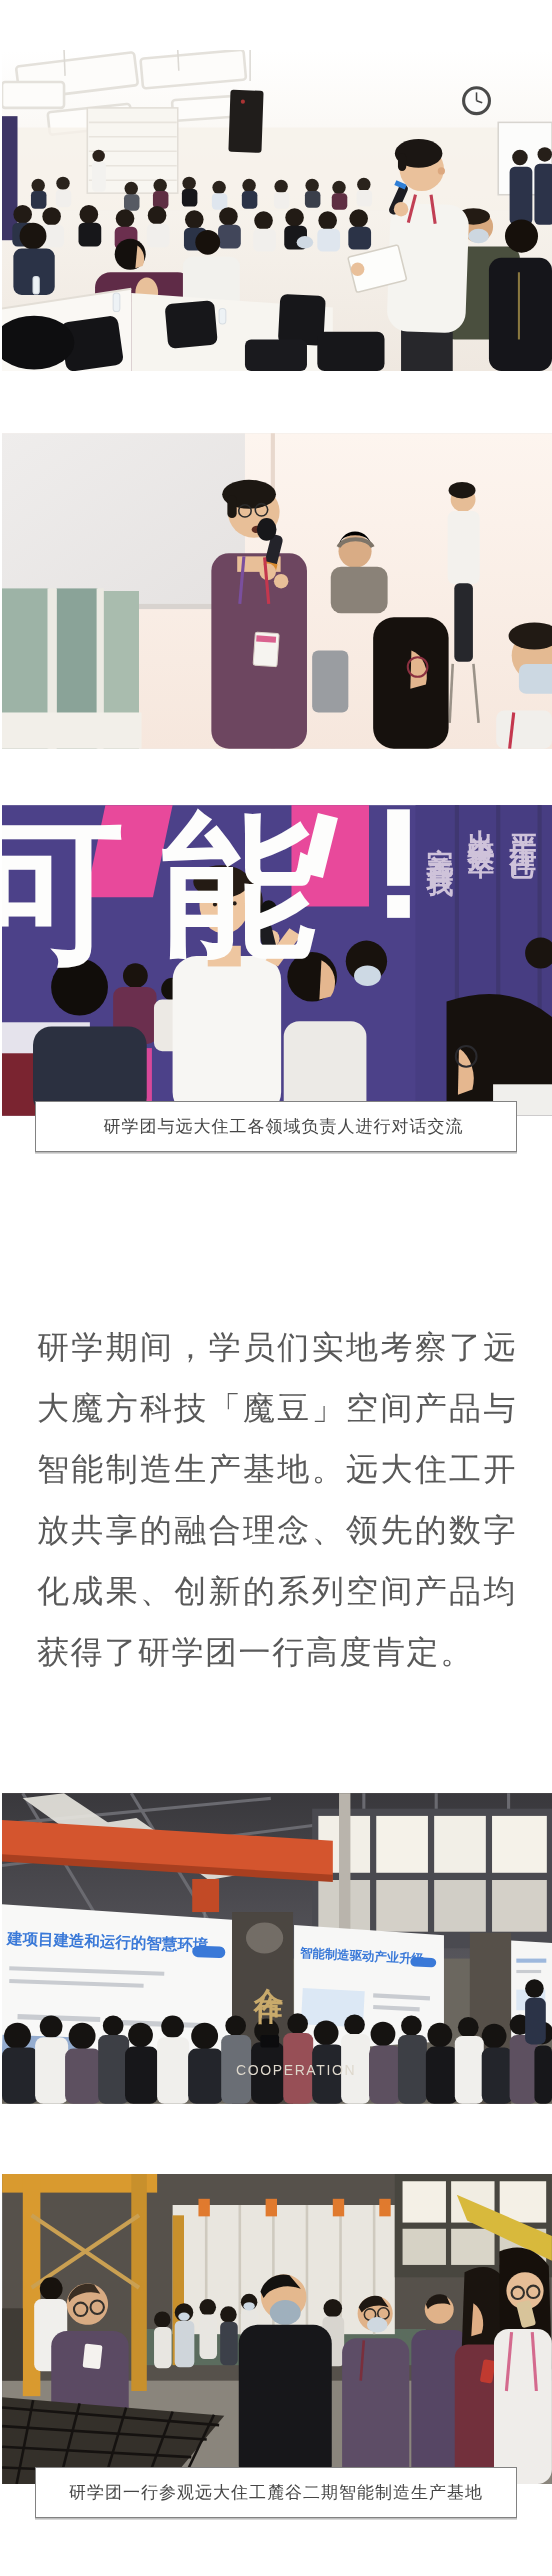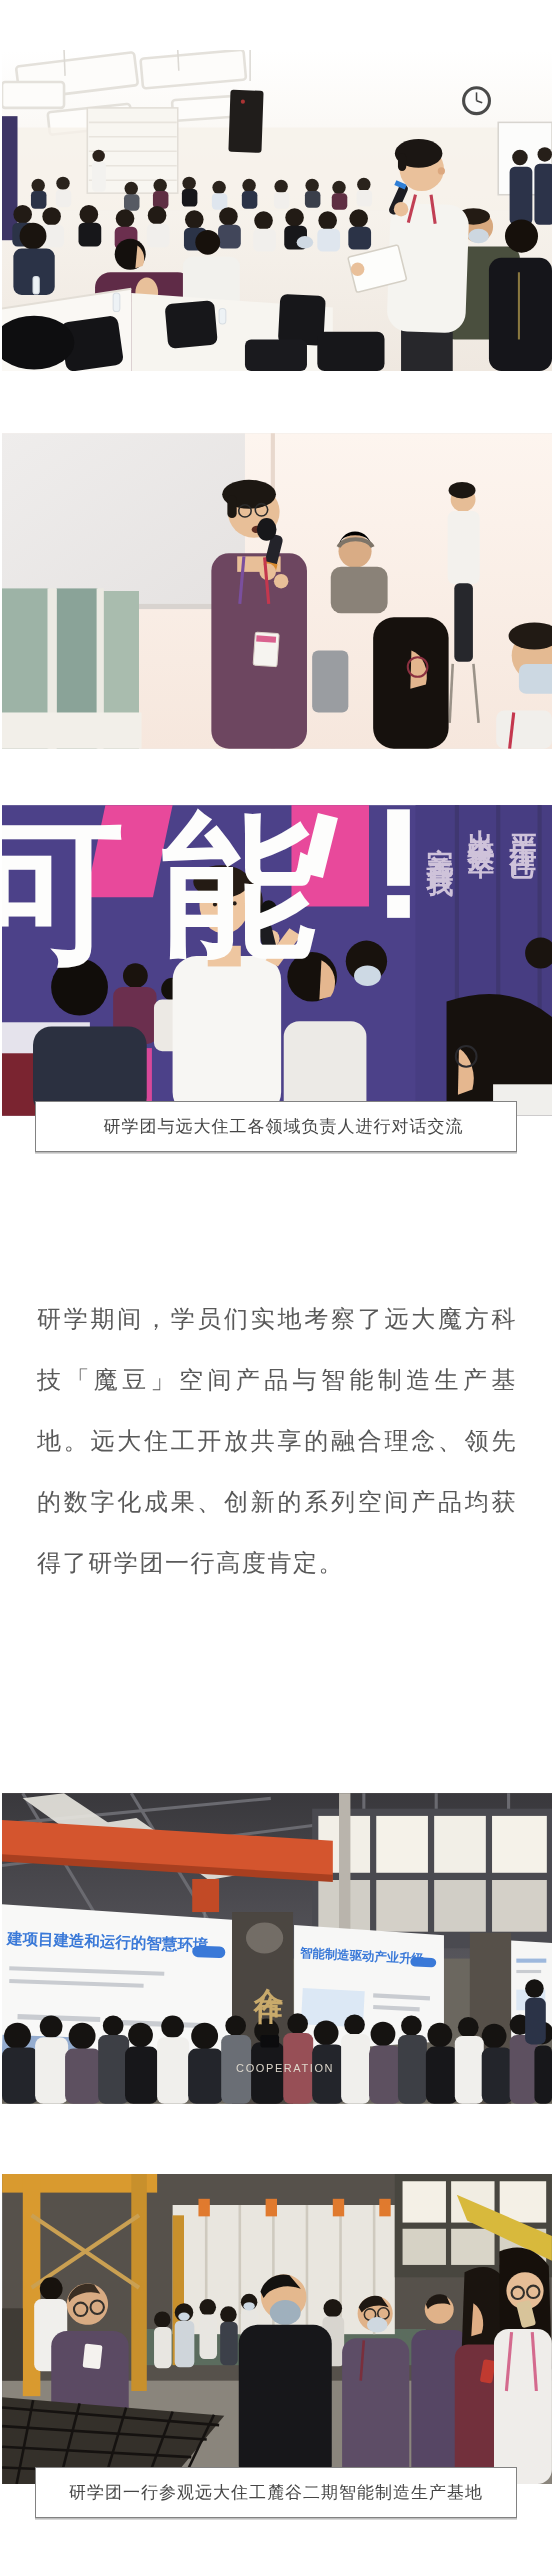--- a/index.html
+++ b/index.html
@@ -17,37 +17,37 @@
   .caption-box{
     position:absolute;left:35px;width:482px;height:51px;background:#ffffff;
     border:1px solid #828282;box-sizing:border-box;z-index:5;
     display:flex;align-items:center;justify-content:center;
     box-shadow:0 1.6px 0 #bdbdbd;
   }
   #caption1{top:1101px;padding-left:15px;}
   #caption2{top:2467px;justify-content:center;}
   .caption-text{font-size:17px;color:#464646;letter-spacing:1px;white-space:nowrap;}
   .paragraph{
-    position:absolute;left:37px;top:1288px;width:480px;
-    font-size:24px;line-height:61px;color:#595959;letter-spacing:1.6px;
+    position:absolute;left:37px;top:1317px;width:480px;
+    font-size:32px;line-height:61px;color:#595959;letter-spacing:1.6px;
     text-align:justify;text-justify:inter-ideograph;z-index:3;
   }
   
   .ov{position:absolute;z-index:2;}
   .banner-big{font-weight:bold;color:#fdfdfc;font-size:155px;line-height:1;}
   .v-slogan{
     writing-mode:vertical-rl;text-orientation:upright;
     font-size:27px;color:#cfc3da;letter-spacing:7.2px;font-weight:bold;
   }
   .board-title{color:#3a79d8;font-weight:bold;white-space:nowrap;}
   .pillar-zh{
     writing-mode:vertical-rl;text-orientation:upright;
     color:#c9aa6b;font-size:29px;letter-spacing:9.3px;font-weight:bold;
   }
-  .pillar-en{color:#ded8cc;font-size:11px;letter-spacing:1.6px;}
+  .pillar-en{color:#ded8cc;font-size:14px;letter-spacing:1.6px;}
 </style>
 </head>
 <body>
 
 <div class="photo" id="photo1">
   <svg width="550" height="321" viewBox="0 0 1064 621">
     <defs>
       <linearGradient id="p1bg" x1="0" y1="0" x2="0" y2="1">
         <stop offset="0" stop-color="#ffffff"></stop>
           <stop offset="0.45" stop-color="#f7f3ed"></stop>

